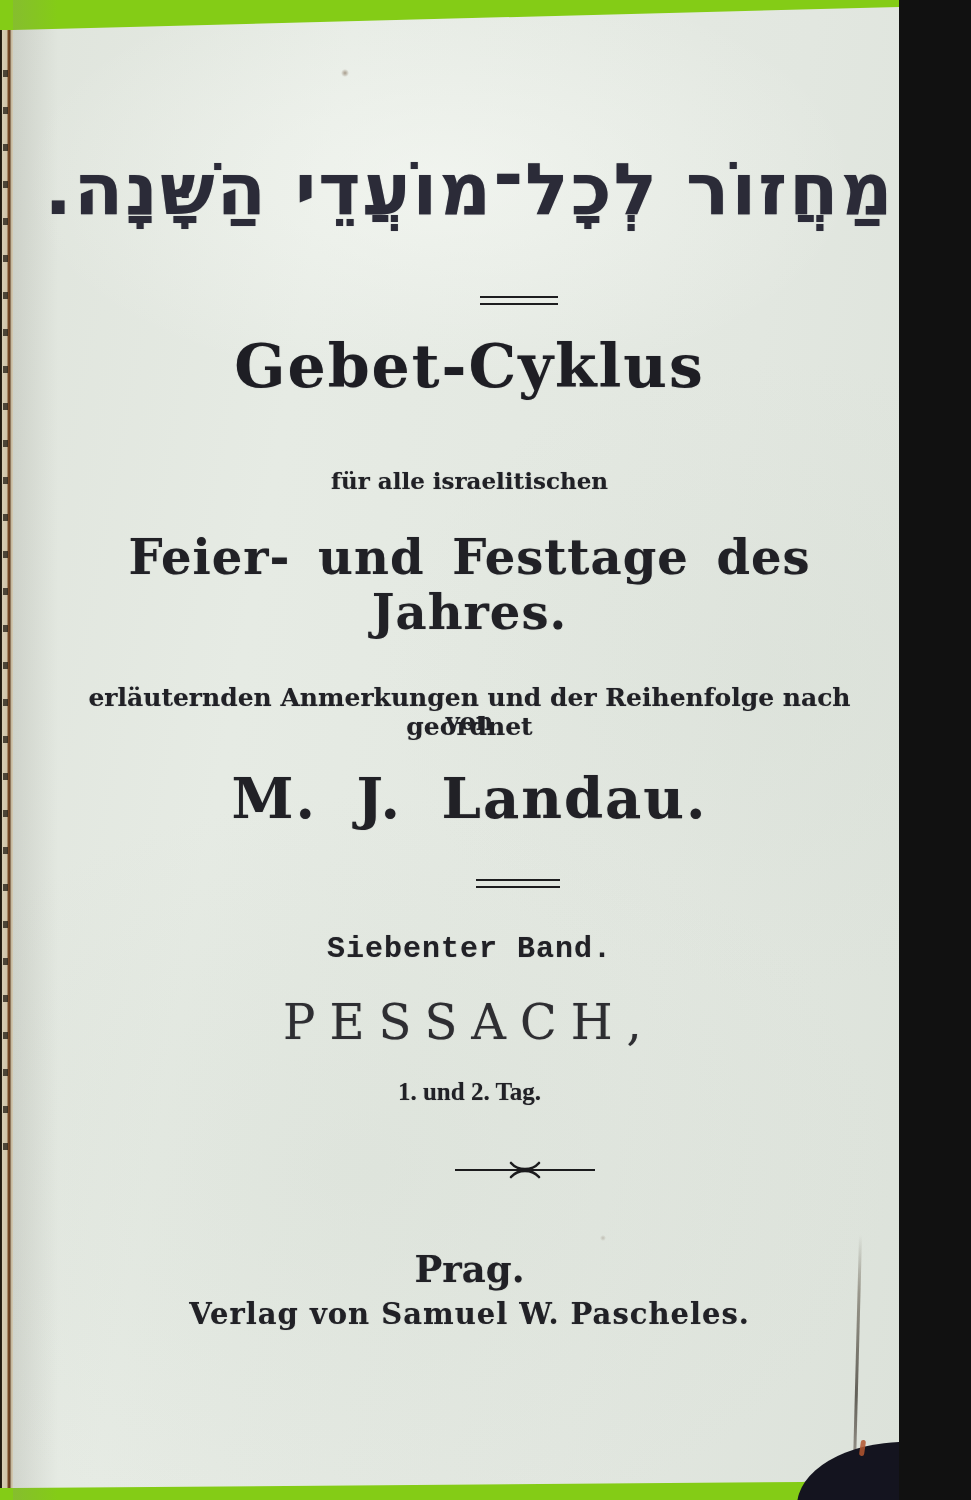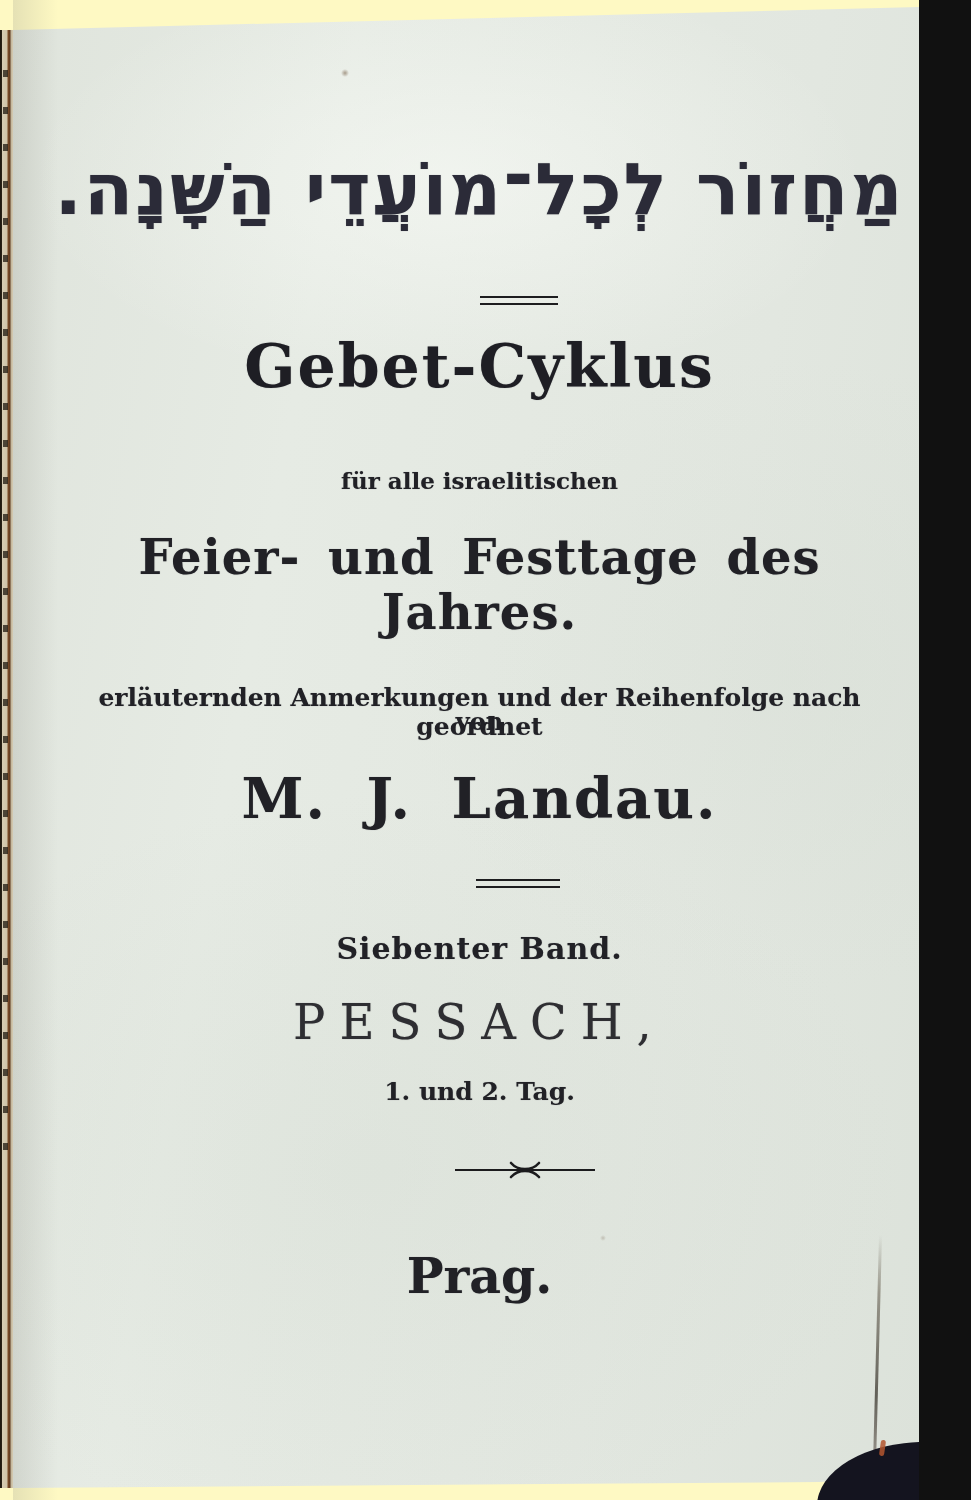--- a/index.html
+++ b/index.html
@@ -1,20 +1,19 @@
 <!DOCTYPE html>
 <html><head>
 <meta charset="utf-8">
 <style>
   html,body{margin:0;padding:0;background:#111;}
   .scan{
     position:relative;width:899px;height:1500px;overflow:hidden;
-    background:#fef9c3;
+    background:#84cc16;
     font-family:"DejaVu Serif", serif;
-    padding-left:20px;
   }
   
   .page{
     position:absolute;left:13px;top:0;right:0;bottom:0;
     background:
       radial-gradient(ellipse 600px 300px at 48% 12%, rgba(250,252,248,.55), transparent 70%),
       radial-gradient(ellipse 520px 420px at 86% 45%, rgba(214,221,212,.35), transparent 75%),
       radial-gradient(ellipse 700px 500px at 40% 78%, rgba(208,216,206,.30), transparent 75%),
       linear-gradient(100deg,#dfe4dc,#e6ebe4 30%,#e2e7e0 70%,#dce2da);
     clip-path:polygon(0 30px, 100% 7px, 100% 1476px, 89% 1482px, 0 1488px);
@@ -56,24 +55,24 @@
   .hebrew{top:148px;font-family:"DejaVu Sans",sans-serif;font-weight:bold;
           font-size:72px;letter-spacing:2px;color:#2b2b38;direction:rtl;}
   .maintitle{top:332px;font-size:60px;font-weight:bold;letter-spacing:2px;color:#1e1e24;}
   .fraktur{font-weight:bold;}
   .sub-small{top:468px;font-size:23px;}
   .sub-large{top:514px;font-size:48px;letter-spacing:1px;word-spacing:10px;margin-top:16px;}
   .note1{top:602px;font-size:25px;}
   .note2{top:684px;font-size:25px;}
   .von{top:708px;font-size:24px;}
   .author{top:766px;font-size:56px;letter-spacing:2px;word-spacing:18px;text-align:center;}
-  .volume{top:932px;font-size:30px;letter-spacing:1px;}
+  .volume{top:932px;font-size:30px;letter-spacing:1px;font-family:Liberation Mono, monospace;}
   .holiday{top:995px;font-size:48px;letter-spacing:14px;font-weight:normal;color:#2e2e32;text-align:center;}
-  .holiday-sub{top:1078px;font-size:25px;}
-  .city{top:1248px;font-size:49px;}
+  .holiday-sub{top:1078px;font-size:25px;font-family:Liberation Serif, serif;}
+  .city{top:1248px;font-size:37px;}
   .publisher{top:1298px;font-size:29px;letter-spacing:1px;}
   
   .rule2{position:absolute;left:480px;width:78px;height:5px;
          border-top:2px solid #1d1d1f;border-bottom:2px solid #1d1d1f;}
   .rule2.r1{top:296px;}
   .rule2.r2{top:879px;left:476px;width:84px;}
   .ornament{position:absolute;left:455px;top:1158px;width:140px;height:24px;}
 </style>
 </head>
 <body>
@@ -115,18 +114,19 @@
   <div class="ornament">
     <svg width="140" height="24" viewBox="0 0 140 24">
       <line x1="0" y1="12" x2="140" y2="12" stroke="#1b1b1d" stroke-width="2.2"></line>
       <path d="M56,5 C63,13 77,13 84,5" fill="none" stroke="#1b1b1d" stroke-width="2.6" stroke-linecap="round"></path>
       <path d="M56,19 C63,11 77,11 84,19" fill="none" stroke="#1b1b1d" stroke-width="2.6" stroke-linecap="round"></path>
     </svg>
   </div>
 
   <div class="line city fraktur">Prag.</div>
 
+  <div class="line publisher fraktur">Verlag von Samuel W. Pascheles.</div>
 
   <div class="crease"></div>
   <div class="corner-br"></div>
   <div class="speck"></div>
 
 </div>
 
 </body></html>

